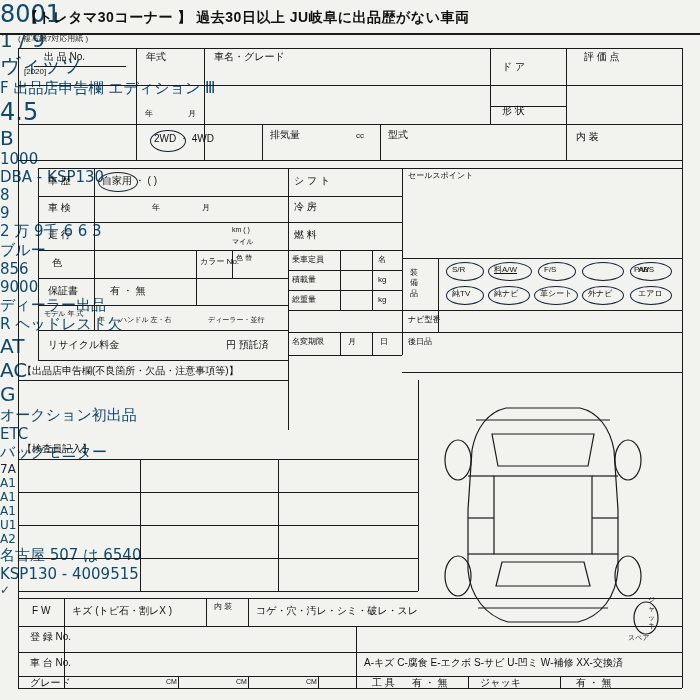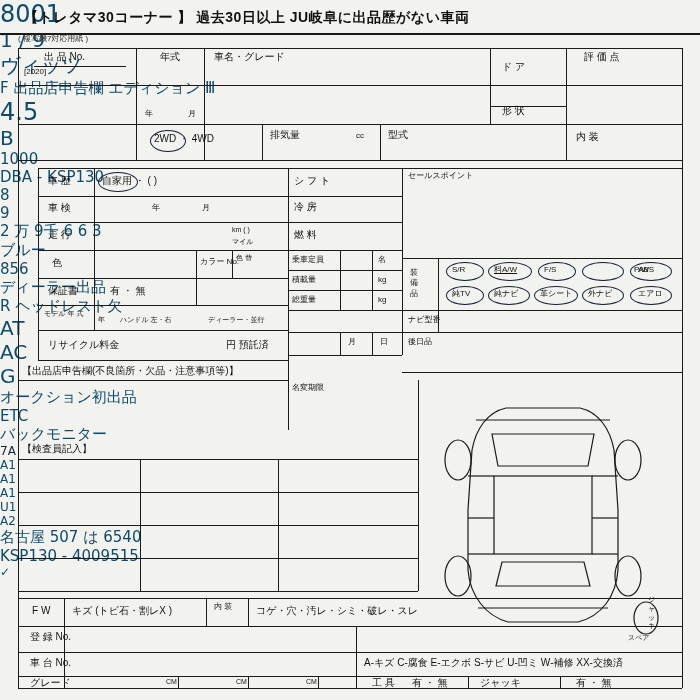--- a/index.html
+++ b/index.html
@@ -56,21 +56,21 @@
   <div class="ln v" style="left:566px;top:48px;height:112px;"></div>
   <div class="ln v" style="left:262px;top:124px;height:36px;"></div>
   <div class="ln v" style="left:380px;top:124px;height:36px;"></div>
   <div class="ln h" style="left:490px;top:106px;width:76px;"></div>
 
   <div class="tx" style="left:44px;top:52px;">出 品 No.</div>
   <div class="ln h" style="left:34px;top:66px;width:92px;"></div>
   <div class="tx tiny" style="left:24px;top:68px;">[2020]</div>
   <div class="hand xl" style="left:38px;top:92px;">8001</div>
 
-  <div class="tx" style="left:146px;top:52px;margin-left:14px;">年式</div>
+  <div class="tx" style="left:146px;top:52px;">年式</div>
   <div class="hand big" style="left:148px;top:86px;">1 / 9</div>
   <div class="tx tiny" style="left:145px;top:110px;">年</div>
   <div class="tx tiny" style="left:188px;top:110px;">月</div>
 
   <div class="tx" style="left:214px;top:52px;">車名・グレード</div>
   <div class="hand big" style="left:272px;top:66px;">ヴィッツ</div>
   <div class="hand" style="left:216px;top:102px;">F 出品店申告欄 エディション Ⅲ</div>
 
   <div class="tx" style="left:502px;top:62px;">ド ア</div>
   <div class="tx" style="left:502px;top:106px;">形 状</div>
@@ -125,20 +125,21 @@
   <div class="tx" style="left:48px;top:286px;">保証書</div>
   <div class="tx" style="left:110px;top:286px;">有 ・ 無</div>
   <div class="hand" style="left:204px;top:280px;">856</div>
 
   <div class="tx tiny7" style="left:44px;top:310px;">モデル 年 式</div>
   <div class="tx tiny7" style="left:98px;top:316px;">年</div>
   <div class="tx tiny7" style="left:120px;top:316px;">ハンドル 左・右</div>
   <div class="tx tiny7" style="left:208px;top:316px;">ディーラー・並行</div>
 
   <div class="tx" style="left:48px;top:340px;">リサイクル料金</div>
+  <div class="hand" style="left:160px;top:336px;">9000</div>
   <div class="tx" style="left:226px;top:340px;">円 預託済</div>
 
   <div class="tx" style="left:22px;top:366px;">【出品店申告欄(不良箇所・欠品・注意事項等)】</div>
   <div class="ln h" style="left:18px;top:380px;width:270px;"></div>
   <div class="ln v" style="left:288px;top:360px;height:70px;"></div>
   <div class="hand" style="left:34px;top:386px;">ディーラー出品</div>
 
   <div class="tx" style="left:22px;top:444px;">【検査員記入】</div>
   <div class="ln h" style="left:18px;top:459px;width:400px;"></div>
   <div class="ln h" style="left:18px;top:492px;width:400px;"></div>
@@ -171,21 +172,21 @@
   <div class="hand big" style="left:340px;top:198px;">AC</div>
   <div class="tx" style="left:294px;top:230px;">燃 料</div>
   <div class="hand big" style="left:348px;top:224px;">G</div>
 
   <div class="tx tiny" style="left:292px;top:256px;">乗車定員</div>
   <div class="tx tiny" style="left:378px;top:256px;">名</div>
   <div class="tx tiny" style="left:292px;top:276px;">積載量</div>
   <div class="tx tiny" style="left:378px;top:276px;">kg</div>
   <div class="tx tiny" style="left:292px;top:296px;">総重量</div>
   <div class="tx tiny" style="left:378px;top:296px;">kg</div>
-  <div class="tx tiny" style="left:292px;top:338px;margin-top:46px;">名変期限</div>
+  <div class="tx tiny" style="left:292px;top:338px;">名変期限</div>
   <div class="tx tiny" style="left:348px;top:338px;">月</div>
   <div class="tx tiny" style="left:380px;top:338px;">日</div>
 
   <div class="ln h" style="left:402px;top:168px;width:280px;"></div>
   <div class="ln h" style="left:402px;top:258px;width:280px;"></div>
   <div class="ln h" style="left:402px;top:310px;width:280px;"></div>
   <div class="ln h" style="left:402px;top:332px;width:280px;"></div>
   <div class="ln h" style="left:402px;top:372px;width:280px;"></div>
   <div class="ln v" style="left:438px;top:258px;height:74px;"></div>
 

